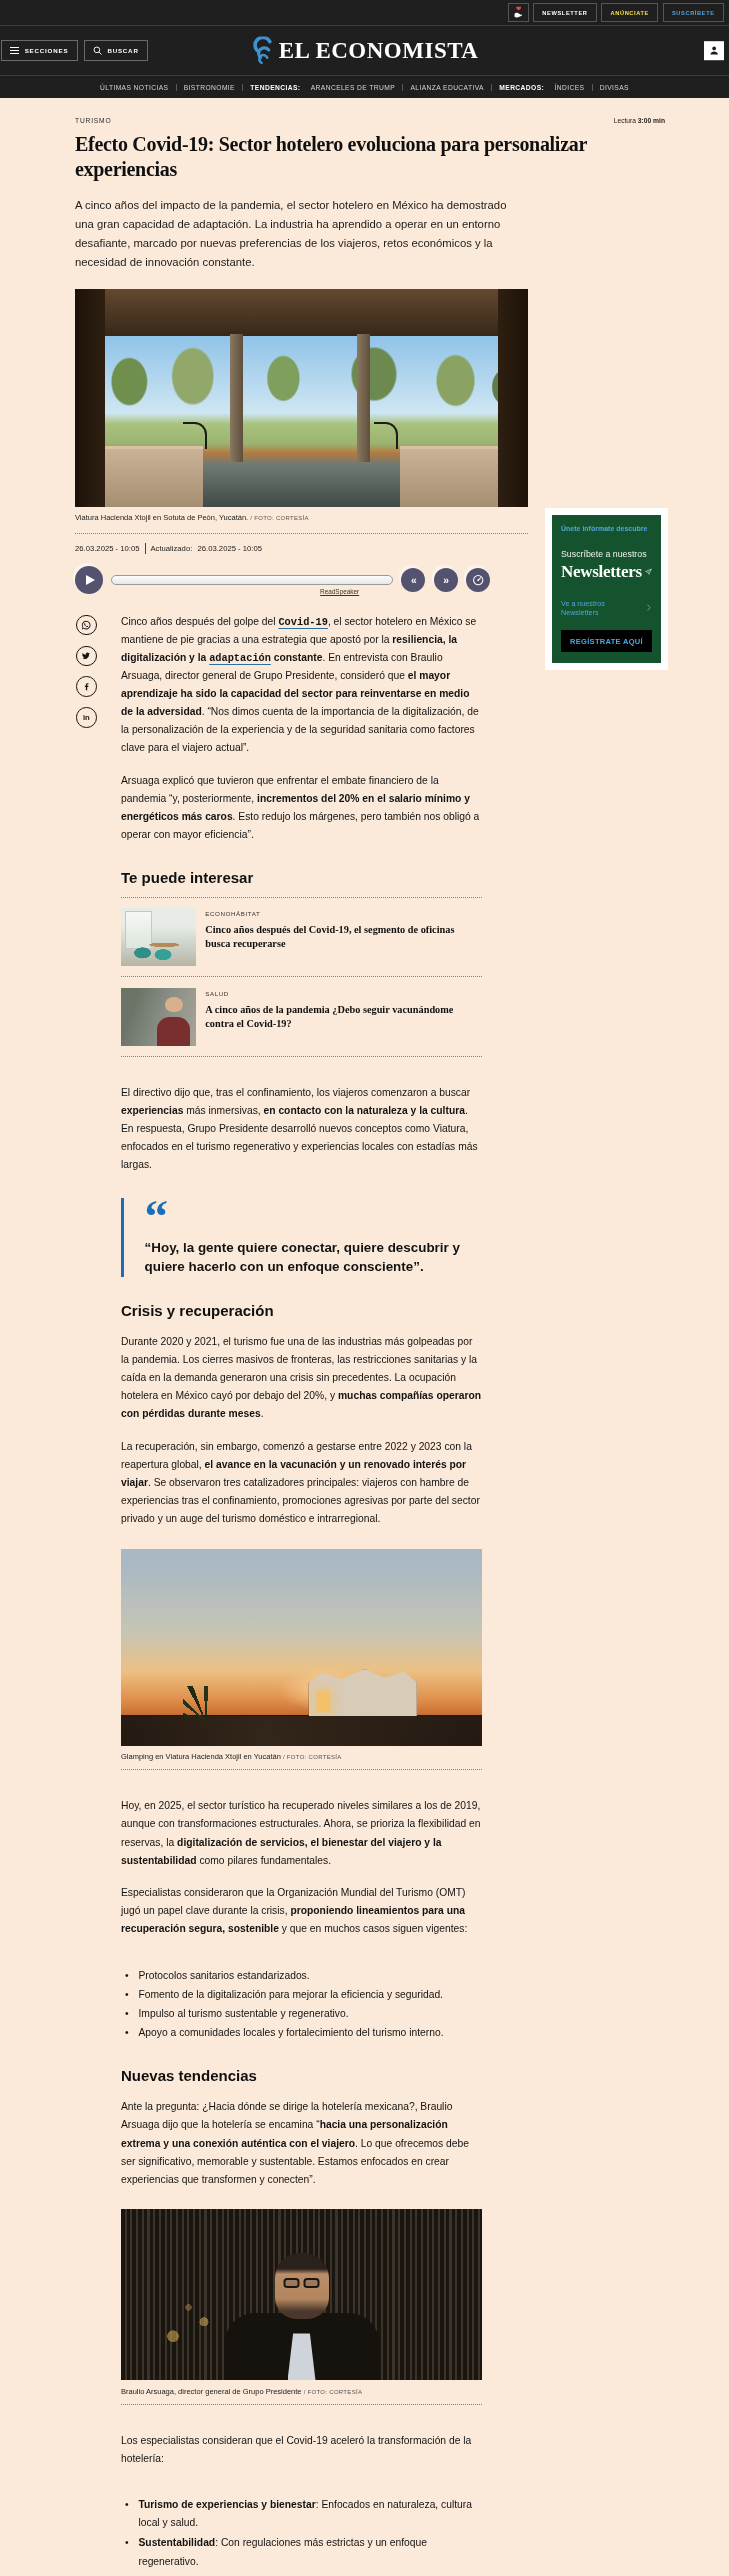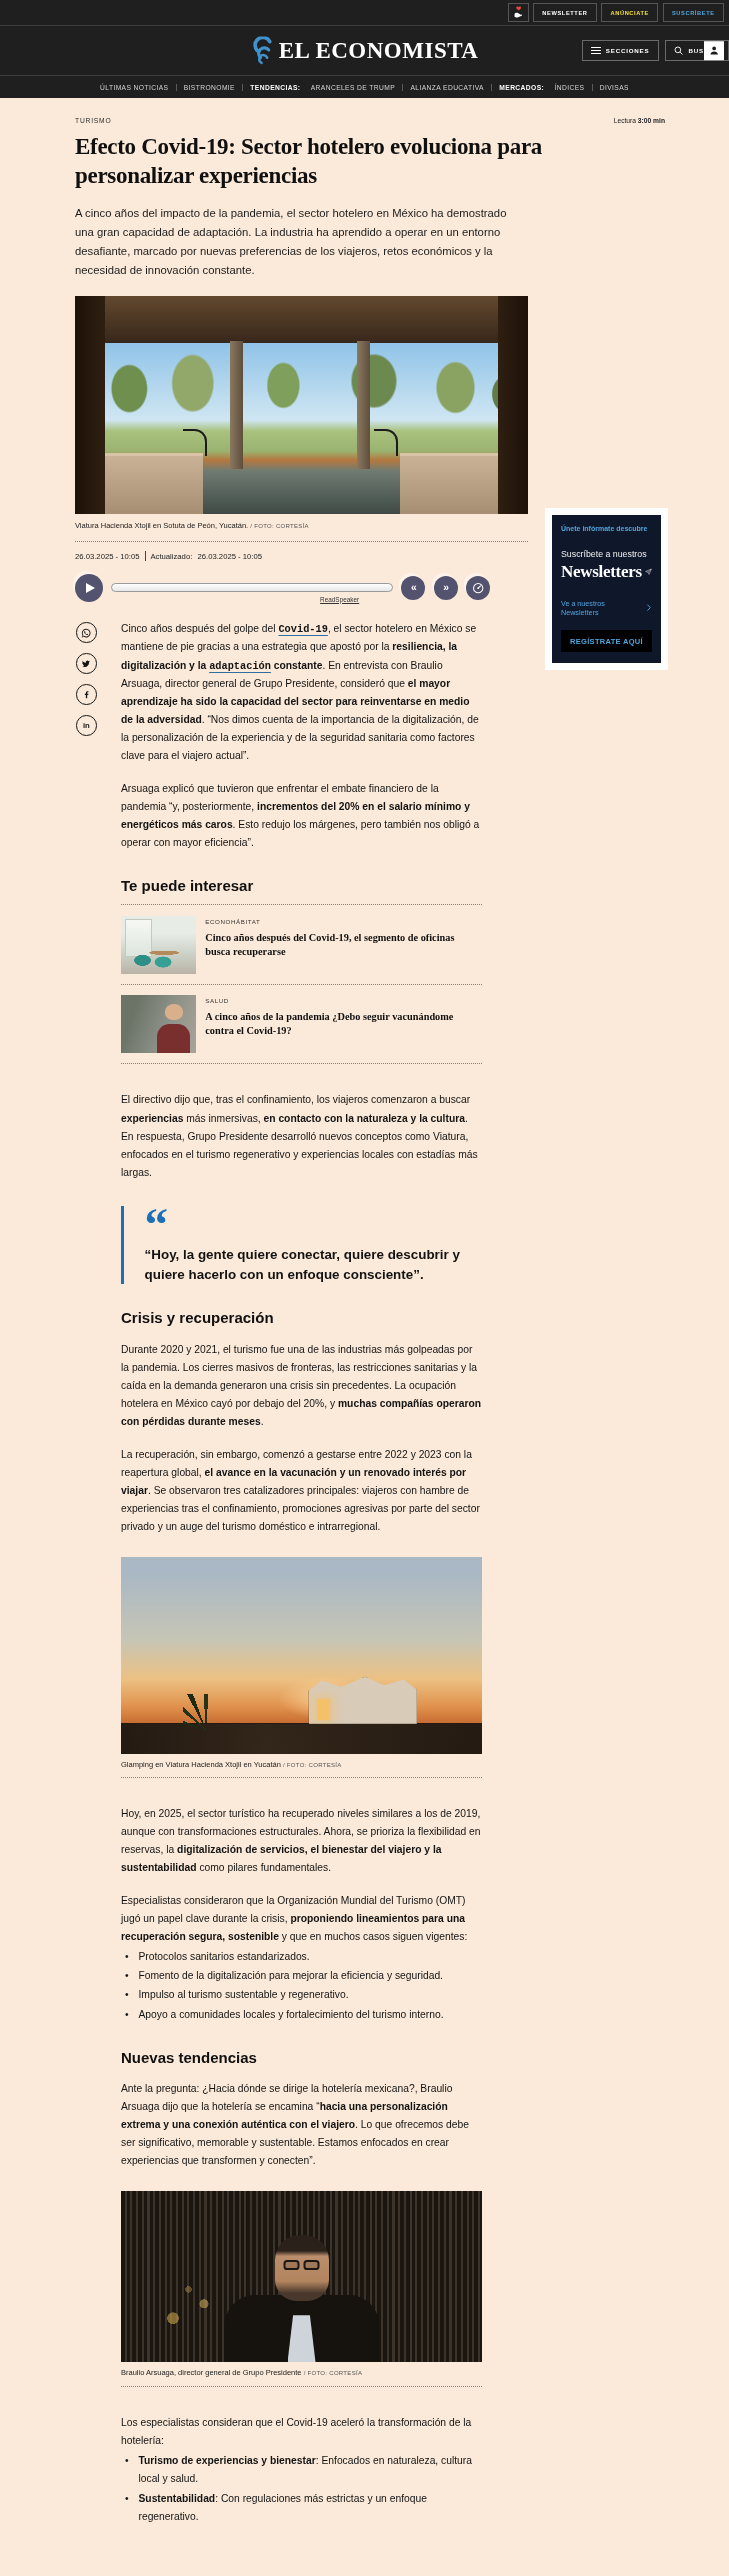--- a/index.html
+++ b/index.html
@@ -16,21 +16,21 @@
   .topbar{background:var(--header-bg,#1f1f1f);height:26px;display:flex;align-items:center;
           justify-content:flex-end;gap:4.6px;padding-right:5.2px;border-bottom:0.5px solid #3d3d3d;}
   .tb-box{height:18.5px;border:0.5px solid #555;display:flex;align-items:center;justify-content:center;
           padding:0 8.2px;font-size:5.7px;font-weight:bold;letter-spacing:0.6px;color:#fff;cursor:pointer;}
   .tb-icon{width:20.6px;padding:0 3.1px;}
   .tb-yellow{color:var(--accent-yellow,#f7e33d);}
   .tb-blue{color:var(--accent-blue,#4fa6df);}
 
   
   .masthead{background:var(--header-bg,#1f1f1f);height:49px;position:relative;
-            display:flex;align-items:center;justify-content:flex-end;}
+            display:flex;align-items:center;}
   .mh-box{height:20.6px;border:0.5px solid #6a6a6a;display:flex;align-items:center;gap:5.2px;
           padding:0 8.2px;color:#fff;font-size:6.2px;font-weight:bold;letter-spacing:0.8px;cursor:pointer;}
   .mh-left{display:flex;gap:6.2px;margin-left:1px;}
   .hamburger{width:9.3px;height:6.2px;border-top:1px solid #fff;border-bottom:1px solid #fff;position:relative;}
   .hamburger::after{content:"";position:absolute;left:0;right:0;top:1.5px;border-top:1px solid #fff;}
   .logo{position:absolute;left:50%;top:50%;transform:translate(-50%,-50%);
         display:flex;align-items:center;gap:5.2px;cursor:pointer;}
   .logo-word{font-family:"Liberation Serif",serif;font-weight:bold;color:#fff;font-size:23px;
              letter-spacing:0.5px;white-space:nowrap;}
   .user-btn{position:absolute;right:5.2px;top:50%;transform:translateY(-50%);width:19.6px;height:19.6px;
@@ -44,21 +44,21 @@
   .nav-item.sep{border-right:0.5px solid #5a5a5a;}
   .nav-item.cat{font-weight:bold;color:#fff;padding-right:3.1px;cursor:default;}
 
   
   .article{position:relative;padding:18.5px 0 0 75px;width:729px;}
   .kicker-row{width:590px;display:flex;justify-content:space-between;align-items:flex-end;}
   .kicker{font-size:6.7px;letter-spacing:0.8px;color:#2b2b2b;}
   .read-time{font-size:6.7px;color:#222;}
   .read-time b{font-weight:bold;}
   h1.title{margin-top:8.2px;width:590px;font-family:"Liberation Serif",serif;font-weight:bold;
-           font-size:23px;line-height:1.28;color:#101010;letter-spacing:-0.3px;}
+           font-size:20px;line-height:1.28;color:#101010;letter-spacing:-0.3px;}
   .lede{margin-top:13.4px;width:453px;font-size:11.3px;line-height:1.68;color:#1c1c1c;}
 
   figure.hero{margin-top:16.5px;width:453px;}
   .img-frame{position:relative;overflow:hidden;}
   figcaption{margin-top:6.2px;font-size:7.5px;color:#222;}
   .credit{font-size:6px;color:#555;letter-spacing:0.3px;}
   .dotted{border:none;border-top:1px dotted #8a7e70;margin-top:11.3px;width:453px;height:0;}
   .dotted.narrow{width:361px;}
 
   
@@ -135,21 +135,21 @@
   .thumb-vaccine::after{content:"";position:absolute;right:6.2px;bottom:0;width:33px;height:29px;border-radius:12.4px 12.4px 0 0;background:#7a2f2f;}
   .rel-kicker{font-size:6.2px;letter-spacing:0.6px;color:#333;margin-top:2.1px;}
   .rel-title{margin-top:6.2px;font-family:"Liberation Serif",serif;font-weight:bold;font-size:10.3px;line-height:1.35;color:#101010;}
 
   
   .quote{margin-top:24px;border-left:3.6px solid var(--quote-blue,#1b6fb9);padding-left:20.6px;}
   .qmark{font-family:"Liberation Serif",serif;font-size:47px;line-height:.8;color:var(--quote-blue,#1b6fb9);font-weight:bold;height:30px;}
   .qtext{margin-top:9.3px;font-size:13.4px;line-height:1.45;font-weight:bold;color:#131313;}
 
   
-  ul.plain, ul.rich{margin-top:2px;padding-left:13.4px;list-style:none;}
+  ul.plain, ul.rich{margin-top:28px;padding-left:13.4px;list-style:none;}
   ul.plain li, ul.rich li{font-size:10.3px;line-height:1.76;color:#131313;position:relative;padding-left:4.1px;}
   ul.plain li::before, ul.rich li::before{content:"•";position:absolute;left:-9.3px;color:#131313;}
   ul.plain li{margin-top:1px;}
   ul.rich li{margin-top:2.1px;}
 
   
   .glamp-art{width:361px;height:197px;background:linear-gradient(#a9b8c4 8%,#c6c5b5 42%,#ecc183 62%,#e0914c 76%,#c96f33 84%,#241a12 84.5%);}
   .glamp-art .glow{position:absolute;left:38%;top:56%;width:134px;height:62px;border-radius:50%;
      background:radial-gradient(closest-side,#ffd9a0cc,transparent 70%);}
   .glamp-art .tent{position:absolute;left:52%;bottom:30px;width:108px;height:47px;background:#d8cbb8;
@@ -173,21 +173,21 @@
   .braulio-art .shirt{position:absolute;left:50%;bottom:0;transform:translateX(-50%);width:28px;height:47px;background:#cfd4da;
      clip-path:polygon(20% 0,80% 0,100% 100%,0 100%);}
   .braulio-art .head{position:absolute;left:50%;bottom:61px;transform:translateX(-50%);width:54px;height:66px;
      border-radius:25px 25px 21.6px 21.6px;background:linear-gradient(#2a211b 24%,#bb8e6c 32%,#b2855f 70%,#4a382c 88%);}
   .braulio-art .glasses{position:absolute;left:50%;bottom:91px;transform:translateX(-50%);width:43px;height:11.3px;
      border-bottom:0;display:flex;gap:4.1px;justify-content:center;}
   .braulio-art .glasses i{width:15.5px;height:10.3px;border:2.1px solid #1c1712;border-radius:3.6px;background:#00000022;}
 
   
   .ad{position:absolute;left:545px;top:410px;width:123px;background:#fff;padding:6.7px;cursor:pointer;}
-  .ad-inner{background:#0f172a;padding:10.3px 9.3px 11.3px;}
+  .ad-inner{background:#14532d;padding:10.3px 9.3px 11.3px;}
   .ad-eyebrow{color:var(--accent-blue,#4fa6df);font-size:7px;font-weight:bold;}
   .ad-line{margin-top:17.5px;color:#f2f2f2;font-size:8.8px;}
   .ad-brand{margin-top:2.1px;color:#fff;font-family:"Liberation Serif",serif;font-weight:bold;font-size:17px;
             display:flex;align-items:center;gap:3.1px;letter-spacing:-0.3px;}
   .ad-link{margin-top:17.5px;color:var(--accent-blue,#4fa6df);font-size:7.2px;display:flex;align-items:center;gap:8px;}
   .ad-cta{margin-top:13.4px;background:#000;height:21.6px;display:flex;align-items:center;justify-content:center;
           color:var(--accent-blue,#4fa6df);font-weight:bold;font-size:7.5px;letter-spacing:0.3px;}
 
   svg{display:block;}
 </style>

